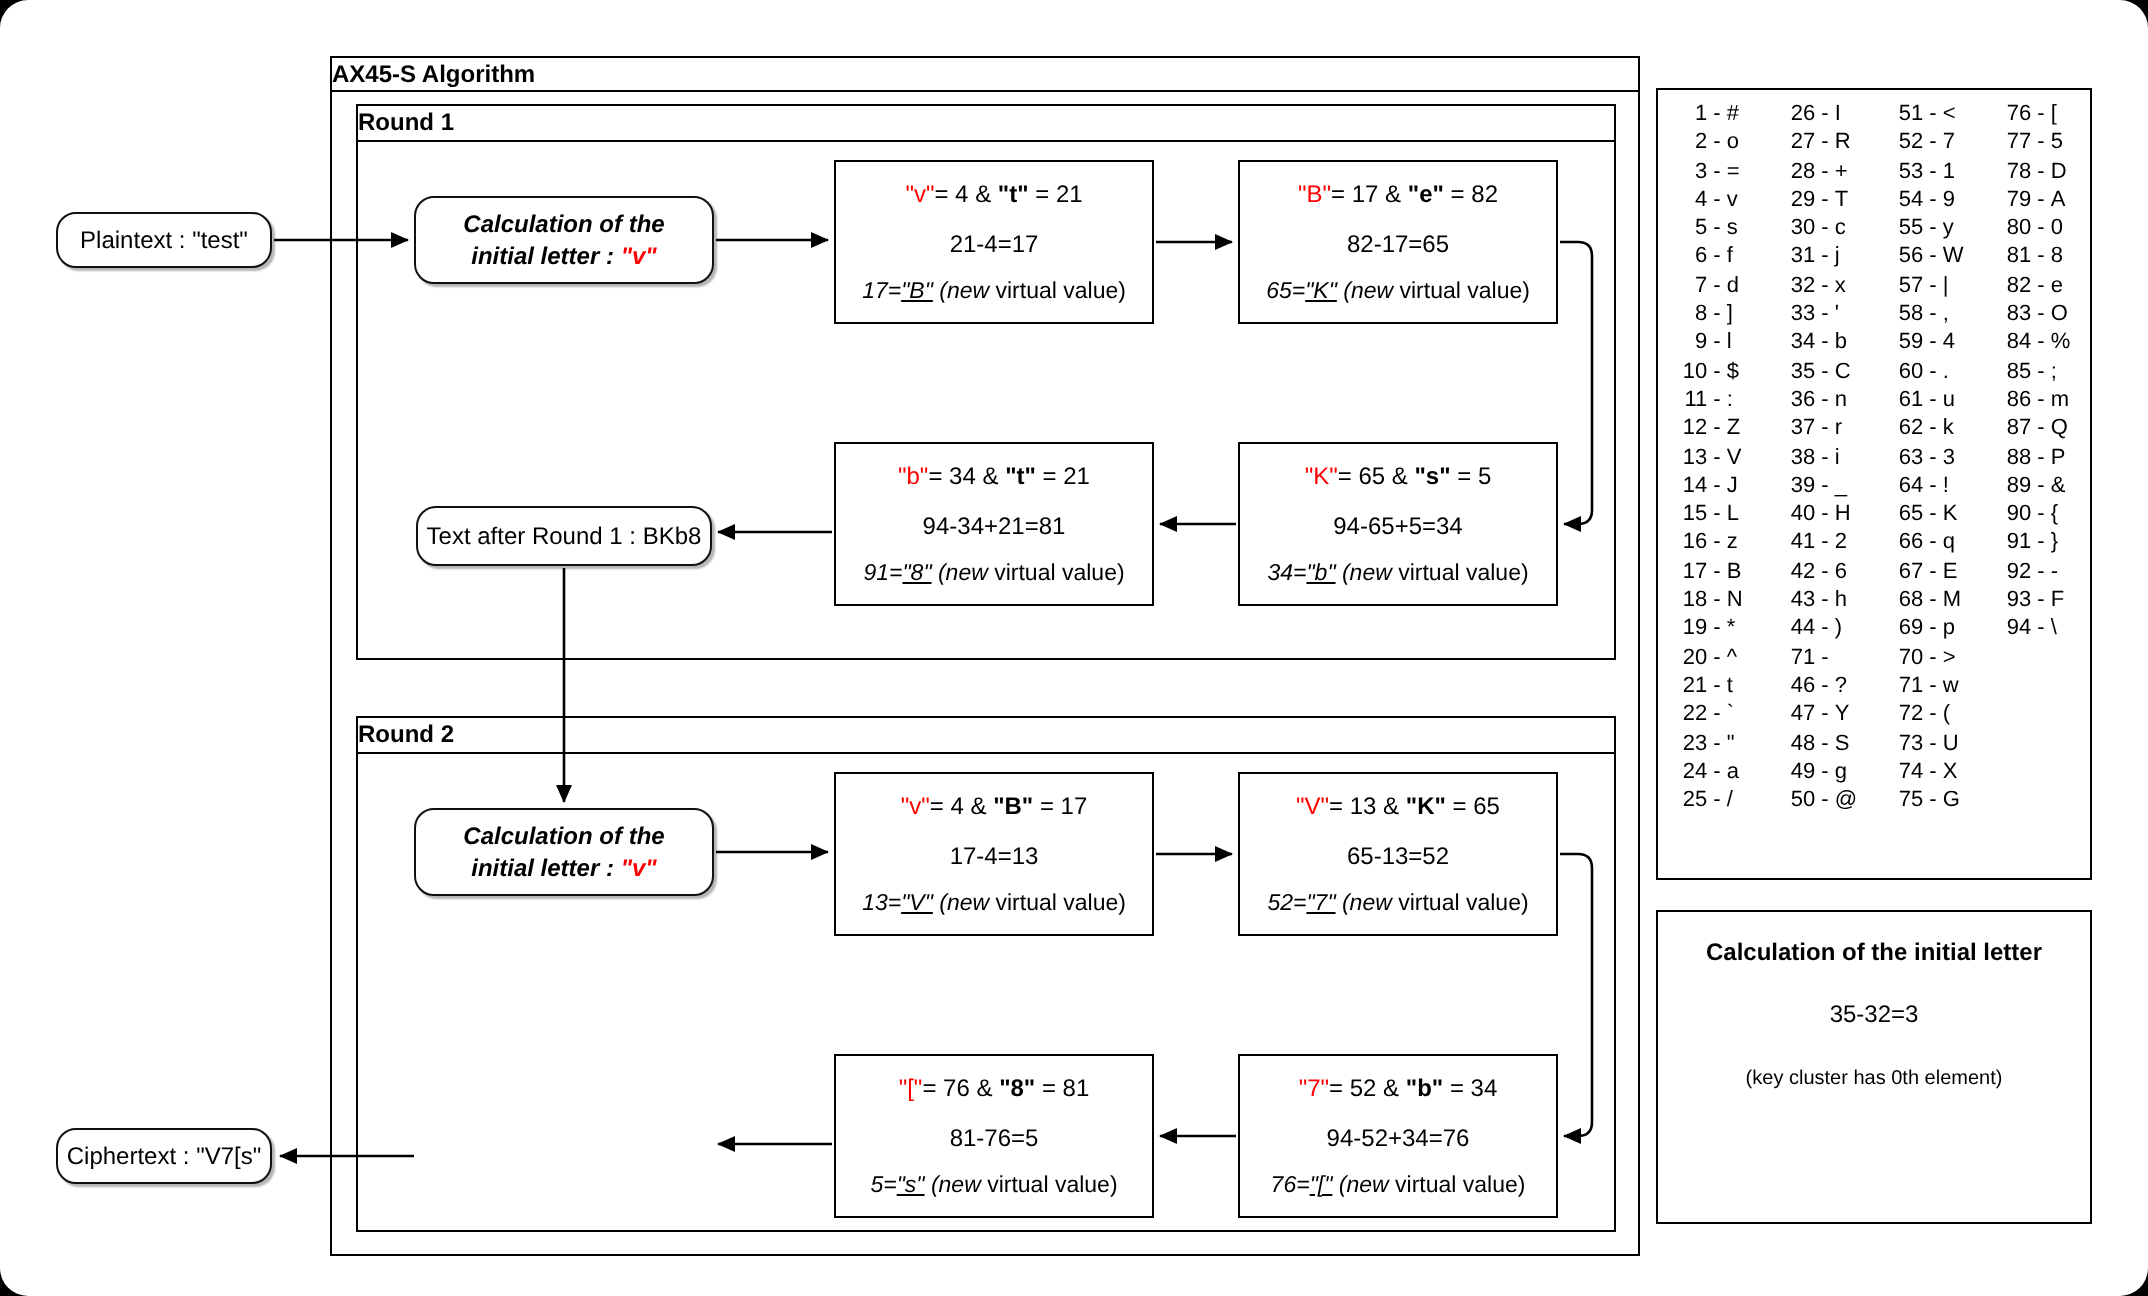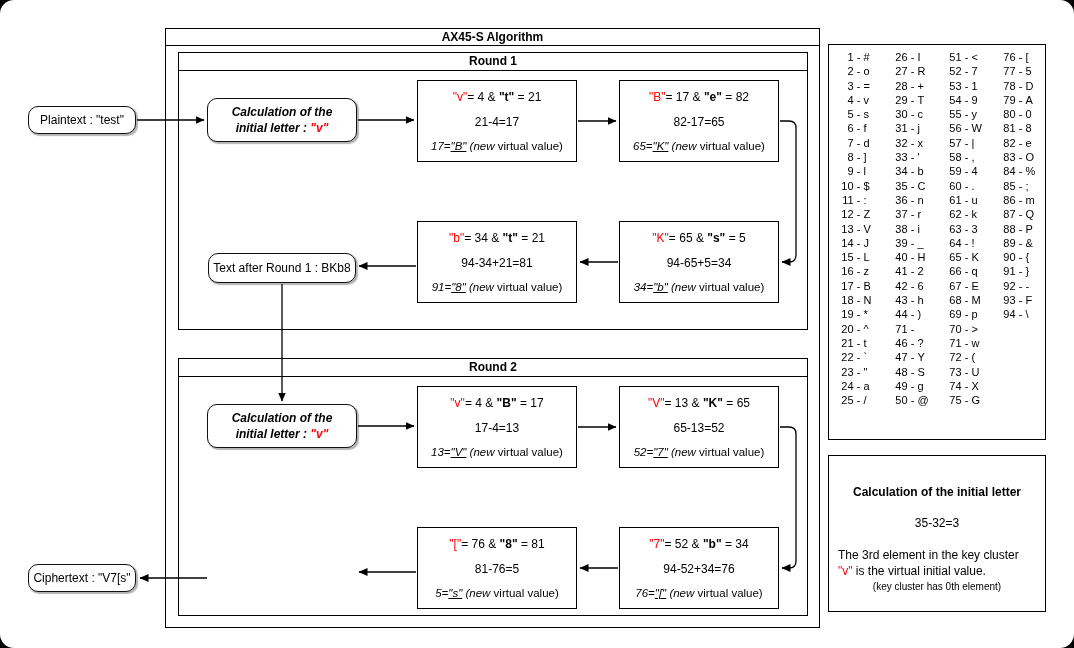--- a/index.html
+++ b/index.html
@@ -2,21 +2,21 @@
 <html style="--red: #ff0000;"><head>
 <meta charset="utf-8">
 <style>
   html,body{margin:0;padding:0;background:#000;}
   .canvas{position:relative;width:1074px;height:648px;background:#000;overflow:hidden;
           font-family:"Liberation Sans",sans-serif;color:#000;}
   .sheet{position:absolute;inset:0;background:#fff;border-radius:14px;}
   .abs{position:absolute;box-sizing:border-box;}
   
   .container{border:1px solid #000;background:transparent;}
-  .ctitle{border-bottom:1px solid #000;text-align:center;font-weight:bold;font-size:12px;}
+  .ctitle{border-bottom:1px solid #000;font-weight:bold;font-size:12px;}
   
   .rnode{border:1.4px solid #111;border-radius:10px;background:#fff;
          display:flex;align-items:center;justify-content:center;text-align:center;
          font-size:12px;box-shadow:1.5px 1.5px 1px rgba(120,120,120,.55);}
   .rnode.boldtxt{font-weight:bold;line-height:1.35;font-style:italic;}
   
   .step{border:1px solid #000;background:#fff;display:flex;flex-direction:column;
         justify-content:space-between;align-items:center;text-align:center;
         padding:9px 2px;font-size:12px;}
   .sline{white-space:pre-wrap;}
@@ -28,21 +28,21 @@
   .kc-title{height:27px;line-height:27px;border-bottom:1px solid #000;text-align:center;
             font-weight:bold;font-size:12.5px;}
   .kc-grid{display:flex;padding-top:5px;}
   .kc-col{flex:1;}
   .kc-cell{display:flex;justify-content:center;line-height:14.3px;font-size:11px;}
   .kc-num{width:18px;text-align:right;}
   .kc-dash{white-space:pre;}
   .kc-sym{width:13px;text-align:left;white-space:pre;}
   
   .initbox{border:1px solid #000;display:flex;flex-direction:column;align-items:center;
-           text-align:left;font-size:12px;line-height:1.3;padding:29px 9px 6px 9px;}
+           text-align:right;font-size:12px;line-height:1.3;padding:13px 9px 6px 9px;}
   .initbox .t{font-weight:bold;margin-bottom:15px;}
   .initbox .l1{margin-bottom:15px;}
   .initbox .l2{margin-bottom:17px;}
   .initbox .l4{font-size:10px;margin-top:1px;}
   
   .overlay{position:absolute;left:0;top:0;pointer-events:none;}
   .conn{stroke:#000;stroke-width:1.3;fill:none;}
 </style>
 </head>
 <body>
@@ -609,21 +609,20 @@
             <span class="kc-dash"> - </span>
             <span class="kc-sym">\</span>
           </div>
         </div>
     </div>
   </div>
 
   <div class="abs initbox" style="left:828px;top:455px;width:218px;height:157px;">
     <div class="t">Calculation of the initial letter</div>
     <div class="l2">35-32=3</div>
-    <div class="l3"><span>The 3rd element in the key cluster </span><span class="red">"v"</span><span> is the virtual initial value.</span></div>
     <div class="l4">(key cluster has 0th element)</div>
   </div>
 
   <svg class="overlay" width="1074" height="648">
     <defs>
       <marker id="ah" markerWidth="10" markerHeight="10" refX="8.5" refY="4" orient="auto" markerUnits="userSpaceOnUse">
         <path d="M0,0 L9,4 L0,8 z" fill="#000"></path>
       </marker>
     </defs>
     <path class="conn" marker-end="url(#ah)" d="M137,120 H204"></path>

